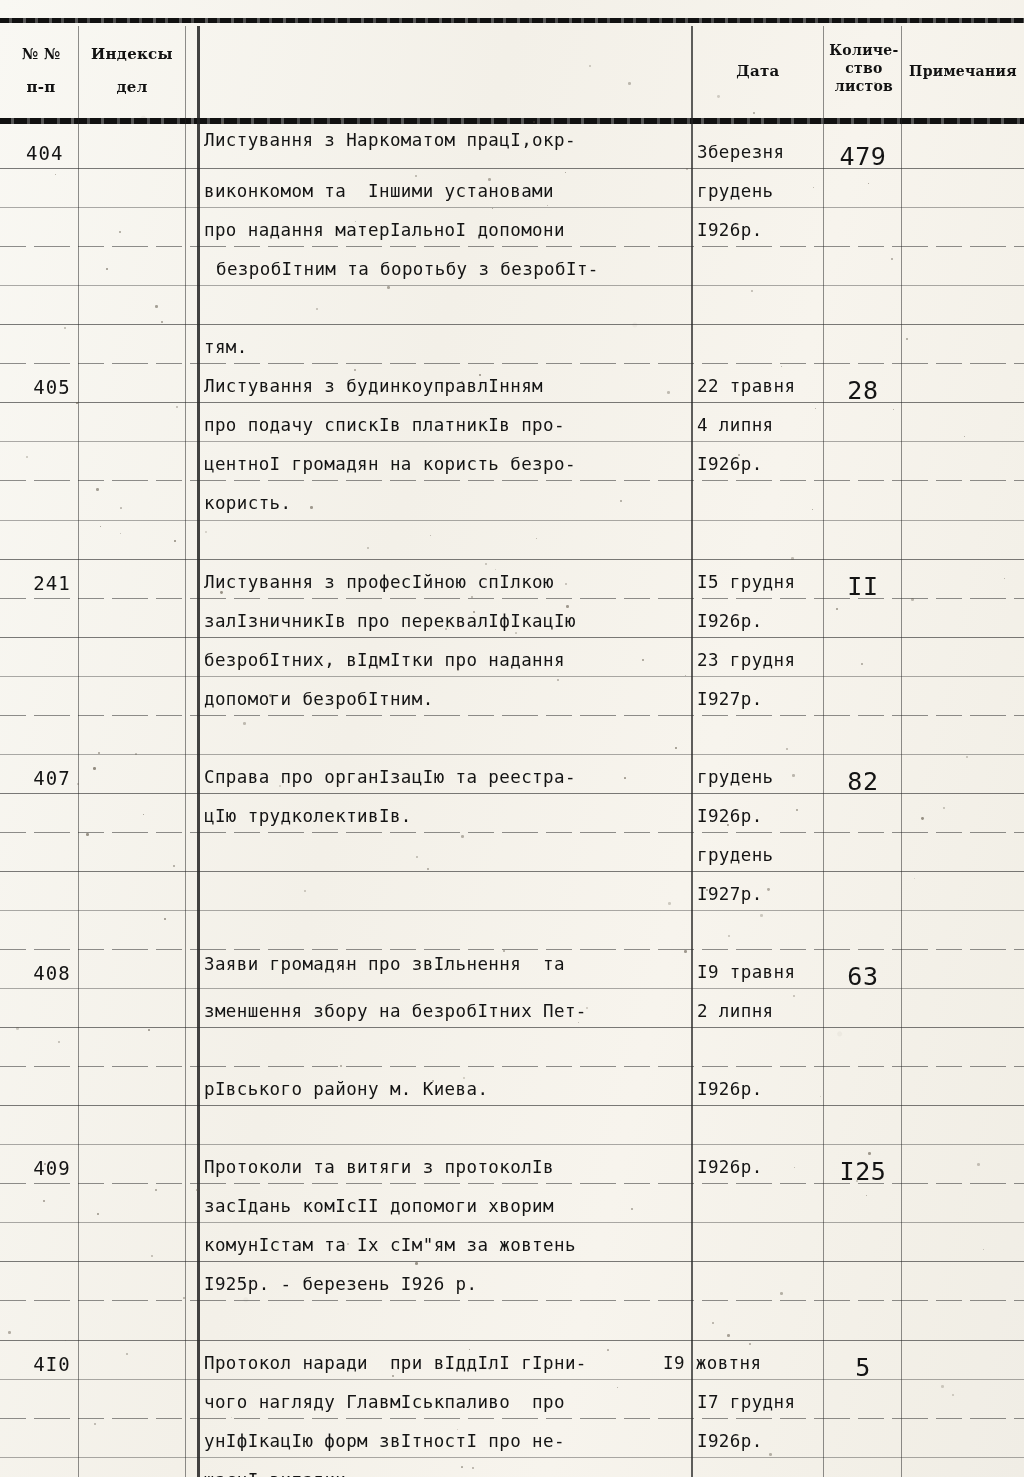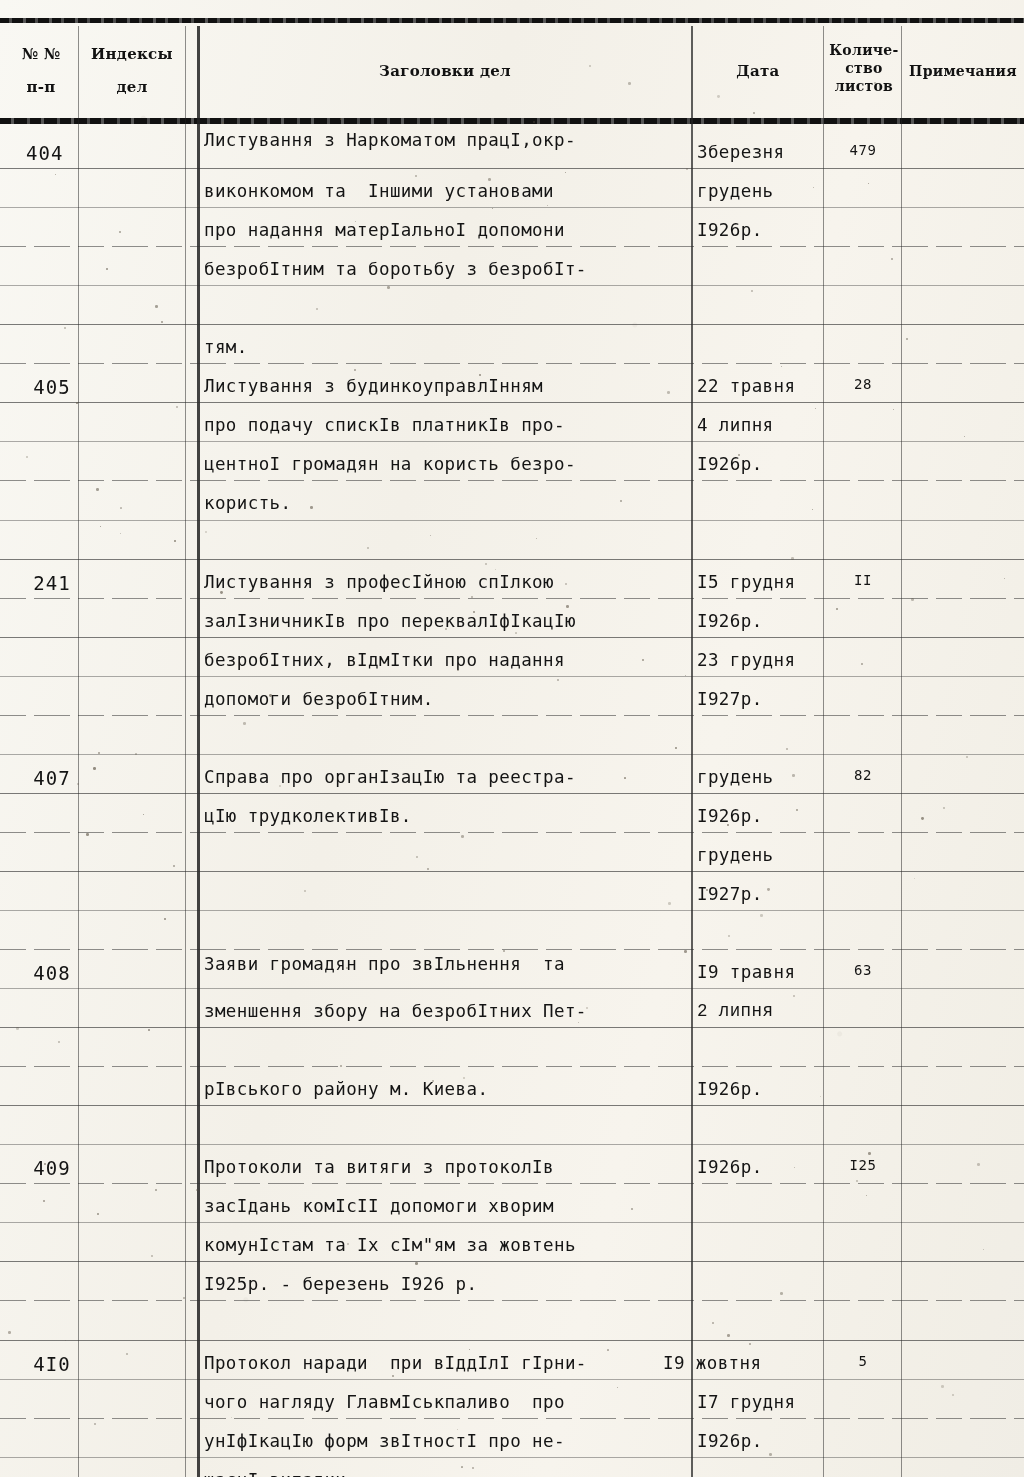--- a/index.html
+++ b/index.html
@@ -42,21 +42,21 @@
   
   .hdr{position:absolute;text-align:center;color:#121212;
        font-family:"DejaVu Serif","Liberation Serif",serif;font-weight:700;
        font-size:15px;line-height:19px;letter-spacing:.3px;}
 
   
   .tx{position:absolute;color:#141414;font-size:17.5px;letter-spacing:.4px;white-space:pre;
       font-family:"DejaVu Sans Mono","Liberation Mono",monospace;}
   .num{position:absolute;color:#141414;font-size:19px;letter-spacing:1px;white-space:pre;
       font-family:"DejaVu Sans Mono","Liberation Mono",monospace;}
-  .cnt{position:absolute;color:#141414;font-size:14px;letter-spacing:.6px;white-space:pre;
+  .cnt{position:absolute;color:#141414;font-size:25px;letter-spacing:.6px;white-space:pre;
       text-align:center;font-family:"DejaVu Sans Mono","Liberation Mono",monospace;}
   .dt{position:absolute;color:#141414;font-size:17.5px;letter-spacing:.4px;white-space:pre;
       font-family:"DejaVu Sans Mono","Liberation Mono",monospace;}
 
   
   .sp{position:absolute;background:#5d5547;border-radius:50%;opacity:.5;}
 </style>
 </head>
 <body>
 
@@ -69,23 +69,20 @@
   <div class="hdr" style="left:4px;top:45px;width:74px;">
     <div>№  №</div>
     <div style="margin-top:14px;">п-п</div>
   </div>
 
   <div class="hdr" style="left:80px;top:45px;width:104px;">
     <div>Индексы</div>
     <div style="margin-top:14px;">дел</div>
   </div>
 
-  <div class="hdr" style="left:200px;top:62px;width:490px;">
-    <div>Заголовки  дел</div>
-  </div>
 
   <div class="hdr" style="left:694px;top:62px;width:128px;">
     <div>Дата</div>
   </div>
 
   <div class="hdr" style="left:826px;top:41px;width:76px;font-size:14px;line-height:18px;">
     <div>Количе-</div>
     <div>ство</div>
     <div>листов</div>
   </div>
@@ -136,21 +133,21 @@
       <div class="rule faint" style="top: 1378.5px;"></div>
       <div class="rule dash" style="top: 1417.6px;"></div>
       <div class="rule faint" style="top: 1456.6px;"></div>
     </div>
 
   <div id="body">
       <div class="num" style="left: 26px; top: 142px; width: 52px; text-align: left;">404</div>
       <div class="tx" style="left: 204px; top: 130px;">Листування з Наркоматом працІ,окр-</div>
       <div class="tx" style="left: 204px; top: 181.05px;">виконкомом та  Іншими установами</div>
       <div class="tx" style="left: 204px; top: 220.1px;">про надання матерІальноІ допомони</div>
-      <div class="tx" style="left: 204px; top: 259.15px;">безробІтним та боротьбу з безробІт-</div>
+      <div class="tx" style="left: 216px; top: 259.15px;">безробІтним та боротьбу з безробІт-</div>
       <div class="tx" style="left: 204px; top: 337.25px;">тям.</div>
       <div class="dt" style="left: 697px; top: 142px;">3березня</div>
       <div class="dt" style="left: 697px; top: 181.05px;">грудень</div>
       <div class="dt" style="left: 697px; top: 220.1px;">I926р.</div>
       <div class="cnt" style="left: 826px; top: 142px; width: 74px;">479</div>
       <div class="num" style="left: 26px; top: 376.3px; width: 52px; text-align: center;">405</div>
       <div class="tx" style="left: 204px; top: 376.3px;">Листування з будинкоуправлІнням</div>
       <div class="tx" style="left: 204px; top: 415.35px;">про подачу спискІв платникІв про-</div>
       <div class="tx" style="left: 204px; top: 454.4px;">центноІ громадян на користь безро-</div>
       <div class="tx" style="left: 204px; top: 493.45px;">користь.</div>
@@ -174,21 +171,21 @@
       <div class="dt" style="left: 697px; top: 766.8px;">грудень</div>
       <div class="dt" style="left: 697px; top: 805.85px;">I926р.</div>
       <div class="dt" style="left: 697px; top: 844.9px;">грудень</div>
       <div class="dt" style="left: 697px; top: 883.95px;">I927р.</div>
       <div class="cnt" style="left: 826px; top: 766.8px; width: 74px;">82</div>
       <div class="num" style="left: 26px; top: 962.05px; width: 52px; text-align: center;">408</div>
       <div class="tx" style="left: 204px; top: 954px;">Заяви громадян про звІльнення  та</div>
       <div class="tx" style="left: 204px; top: 1001.1px;">зменшення збору на безробІтних Пет-</div>
       <div class="tx" style="left: 204px; top: 1079.2px;">рІвського району м. Киева.</div>
       <div class="dt" style="left: 697px; top: 962.05px;">I9 травня</div>
-      <div class="dt" style="left: 697px; top: 1001.1px; font-family: Liberation Mono, monospace;">2 липня</div>
+      <div class="dt" style="left: 697px; top: 1001.1px;">2 липня</div>
       <div class="dt" style="left: 697px; top: 1079.2px;">I926р.</div>
       <div class="cnt" style="left: 826px; top: 962.05px; width: 74px;">63</div>
       <div class="num" style="left: 26px; top: 1157.3px; width: 52px; text-align: center;">409</div>
       <div class="tx" style="left: 204px; top: 1157.3px;">Протоколи та витяги з протоколІв</div>
       <div class="tx" style="left: 204px; top: 1196.35px;">засІдань комІсІI допомоги хворим</div>
       <div class="tx" style="left: 204px; top: 1235.4px;">комунІстам та Іх сІм"ям за жовтень</div>
       <div class="tx" style="left: 204px; top: 1274.45px;">I925р. - березень I926 р.</div>
       <div class="dt" style="left: 697px; top: 1157.3px;">I926р.</div>
       <div class="cnt" style="left: 826px; top: 1157.3px; width: 74px;">I25</div>
       <div class="num" style="left: 26px; top: 1352.55px; width: 52px; text-align: center;">4I0</div>

